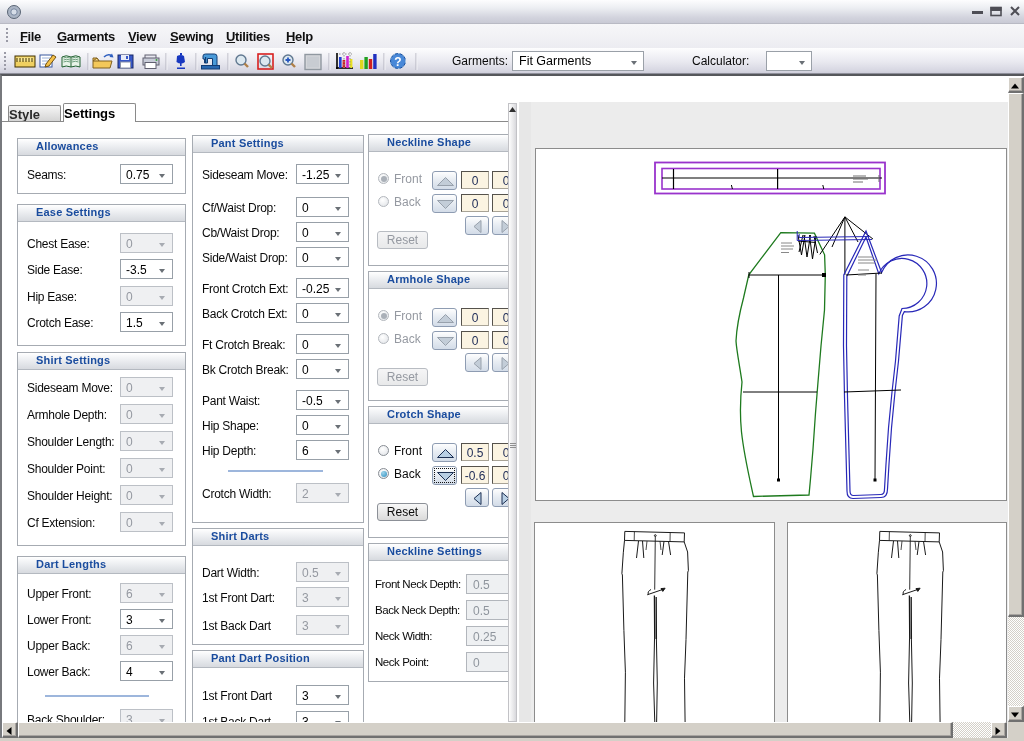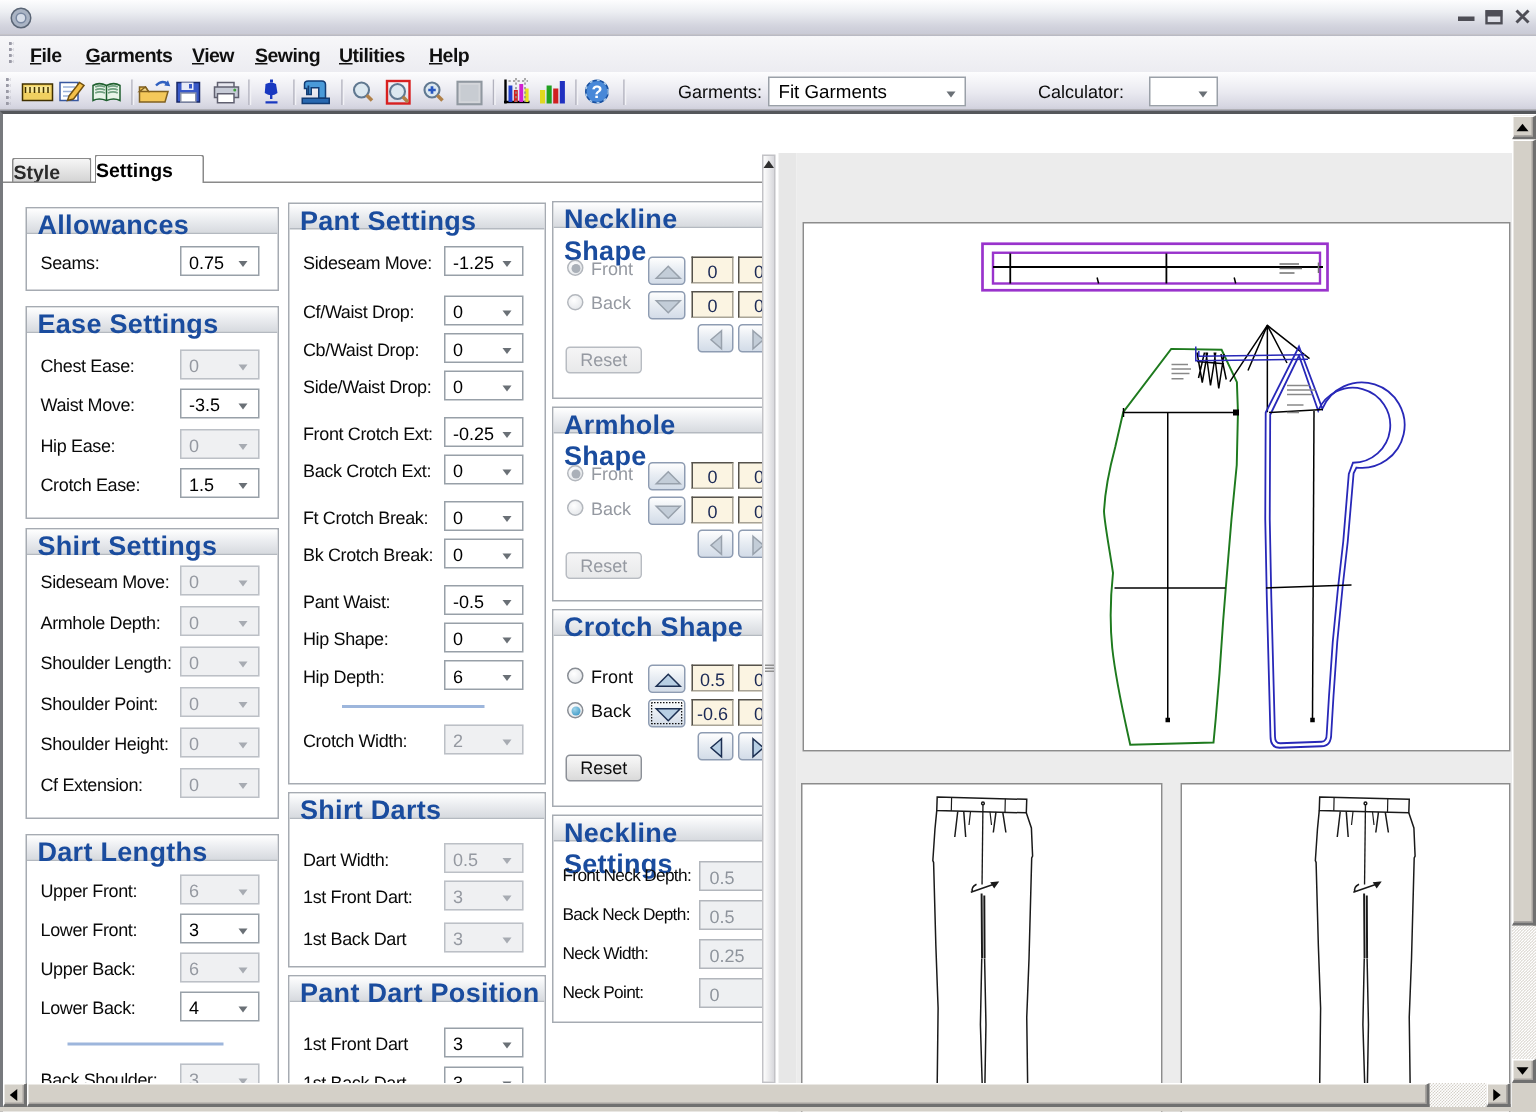--- a/index.html
+++ b/index.html
@@ -17,21 +17,21 @@
 #caption{position:absolute;left:0px;top:1px;width:1006px;height:22px;background:linear-gradient(#f4f4f6,#e2e2e6 50%,#c6c6cc);border-bottom:1px solid #97979d}
 #caption span{position:absolute;left:8px;top:4px;font-size:12.5px;color:#6e6f74}
 #leftpane{position:absolute;left:0px;top:22px;width:517px;height:651px;background:#fff}
 .tab{position:absolute;height:19px;font-size:13px;font-weight:bold;border:1px solid #8a8a8a;border-bottom:none;padding:2px 0 0 0;text-align:left}
 #tabstyle{left:6px;top:7px;width:53px;height:17px;background:linear-gradient(#f6f6f6,#d2d2d2);color:#2a2a2a;border-radius:2px 2px 0 0;padding-top:1px}
 #tabsettings{left:61px;top:5px;width:73px;background:#fff;color:#000;border-radius:2px 2px 0 0;z-index:3}
 #tabline{position:absolute;left:0px;top:23px;width:506px;height:1px;background:#8a8a8a}
 #page{position:absolute;left:0px;top:24px;width:506px;height:600px;background:#fff;overflow:hidden}
 .gbox{position:absolute;border:1px solid #a6abb2;background:#fff;overflow:hidden}
 .ghd{height:17px;background:linear-gradient(#ffffff,#eceef1 45%,#d7dadf);border-bottom:1px solid #b4b9c0;
- color:#1a4c9e;font-weight:bold;font-size:18px;padding:1px 0 0 7px;letter-spacing:.2px}
+ color:#1a4c9e;font-weight:bold;font-size:11px;padding:1px 0 0 18px;letter-spacing:.2px}
 .lbl{position:absolute;font-size:12px;color:#0a0a0a;white-space:nowrap;letter-spacing:-0.25px}
 .cb{position:absolute;width:53px;height:20px;border:1px solid #98a0a8;background:#fff;font-size:12px;color:#000;padding:3px 0 0 5px}
 .cb:after{content:"";position:absolute;right:7px;top:9px;border:3.5px solid transparent;border-top:4.5px solid #6a7076;border-bottom:none}
 .cb.dis{background:#eff0f2;color:#9599a1;border-color:#bcc0c6}
 .cb.dis:after{border-top-color:#a7abb2}
 .tb{position:absolute;width:45px;height:20px;border:1px solid #b2b6bc;background:#eef0f2;font-size:12px;color:#8f959d;padding:3px 0 0 6px}
 .hr{position:absolute;height:2px;background:#9db6dc}
 .radio{position:absolute;width:11px;height:11px;border-radius:50%;border:1px solid #888d94;background:radial-gradient(circle at 40% 35%,#fff,#dfe2e6)}
 .radio.sel:after{content:"";position:absolute;left:1.5px;top:1.5px;width:6px;height:6px;border-radius:50%;background:radial-gradient(circle at 35% 30%,#9fd4ea,#2d8fc0)}
 .radio.dis{border-color:#b3b7bd}
@@ -194,21 +194,21 @@
 <div id="page">
 <div class="gbox" style="left:15px;top:16px;width:169px;height:56px">
           <div class="ghd">Allowances</div>
           <div class="lbl" style="left:9px;top:29px">Seams:</div>
           <div class="cb" style="left:102px;top:25px">0.75</div>
         </div>
 <div class="gbox" style="left:15px;top:82px;width:169px;height:142px">
           <div class="ghd">Ease Settings</div>
           <div class="lbl" style="left:9px;top:32px">Chest Ease:</div>
           <div class="cb dis" style="left:102px;top:28px">0</div>
-          <div class="lbl" style="left:9px;top:58px">Waist Move:</div>
+          <div class="lbl" style="left:9px;top:58px">Side Ease:</div>
           <div class="cb" style="left:102px;top:54px">-3.5</div>
           <div class="lbl" style="left:9px;top:85px">Hip Ease:</div>
           <div class="cb dis" style="left:102px;top:81px">0</div>
           <div class="lbl" style="left:9px;top:111px">Crotch Ease:</div>
           <div class="cb" style="left:102px;top:107px">1.5</div>
         </div>
 <div class="gbox" style="left:15px;top:230px;width:169px;height:194px">
           <div class="ghd">Shirt Settings</div>
           <div class="lbl" style="left:9px;top:28px">Sideseam Move:</div>
           <div class="cb dis" style="left:102px;top:24px">0</div>

